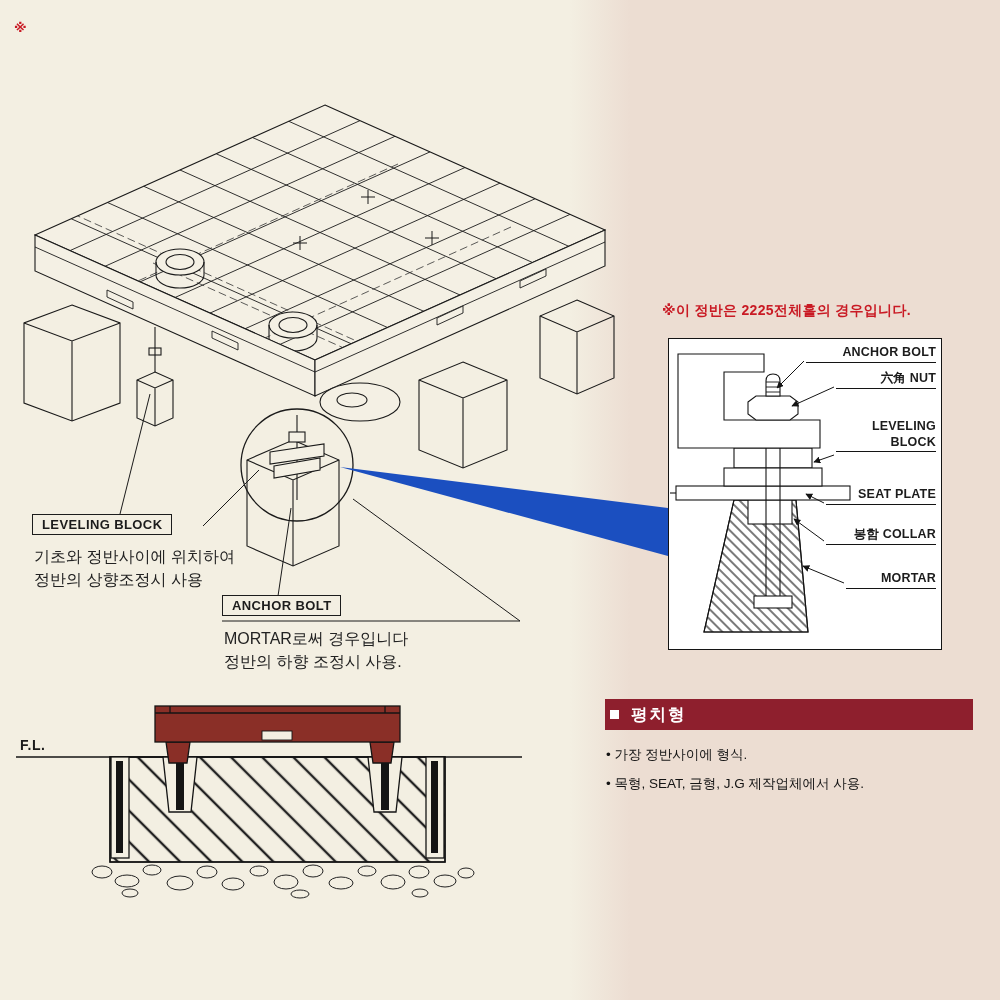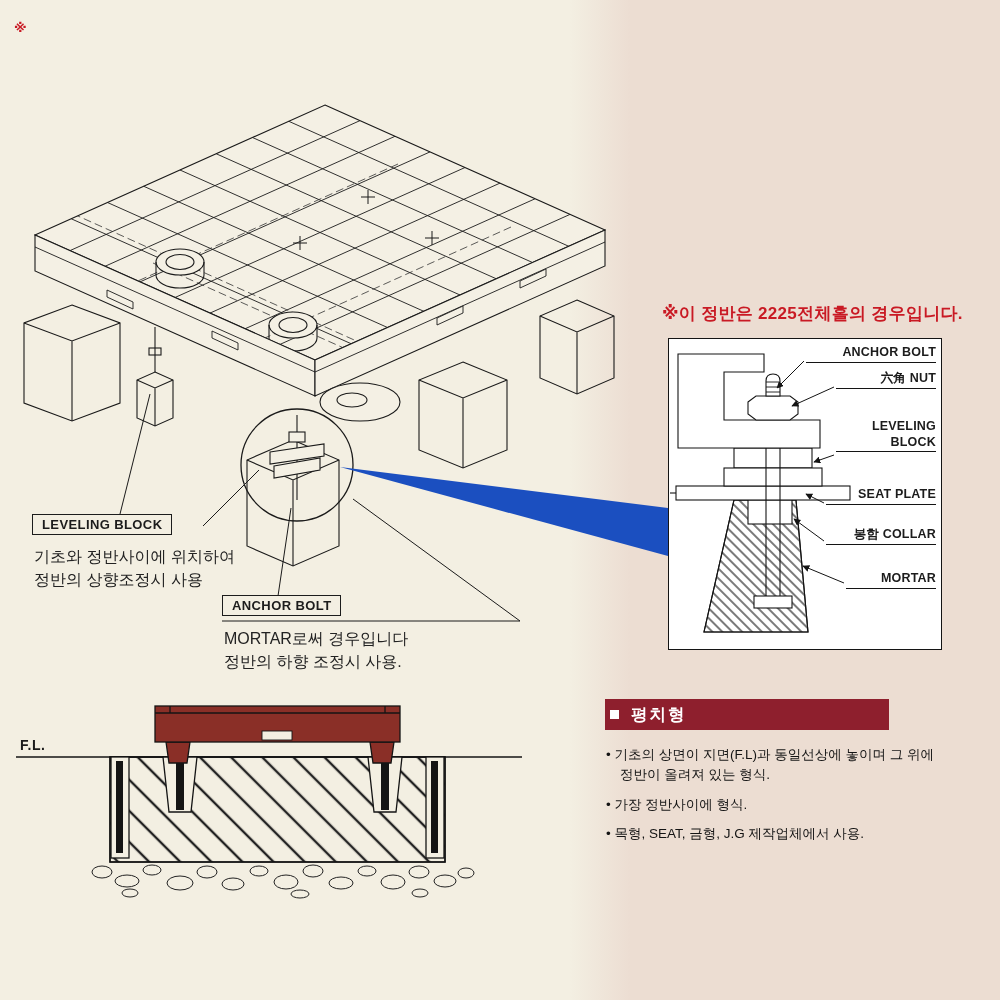--- a/index.html
+++ b/index.html
@@ -1,31 +1,31 @@
 <!DOCTYPE html>
 <html><head>
 <meta charset="utf-8">
 <style>
   html,body{margin:0;padding:0;background:#ffffff;}
   body{font-family:"Liberation Sans","DejaVu Sans",sans-serif;}
   #page{position:relative;width:1000px;height:1000px;overflow:hidden;
         background:linear-gradient(90deg,#f3efe2 0%,#f3efe2 57%,#ecddd2 63%,#ecddd2 100%);}
   .txt{position:absolute;z-index:3;color:#1c1c1c;}
   .corner-mark{color:#c91a24;font-size:13px;font-weight:bold;}
-  .note{color:#c91a24;font-weight:bold;font-size:17px;letter-spacing:.3px;white-space:nowrap;}
+  .note{color:#c91a24;font-weight:bold;font-size:14px;letter-spacing:.3px;white-space:nowrap;}
   .label-box{border:1.3px solid #1c1c1c;padding:2px 9px;font-weight:bold;font-size:13px;
              letter-spacing:.4px;white-space:nowrap;}
   .desc{font-size:16px;line-height:1.42;white-space:pre-line;color:#222;}
   .callout-label{font-weight:bold;font-size:12.5px;text-align:right;
                  border-bottom:1.3px solid #141414;padding-bottom:1px;white-space:pre-line;
                  letter-spacing:.2px;line-height:1.25;}
   .fl{font-weight:bold;font-size:14px;letter-spacing:.5px;}
   #detailBox{position:absolute;left:668px;top:338px;width:272px;height:310px;background:#ffffff;
              border:1.6px solid #141414;z-index:1;}
-  #titleBar{position:absolute;left:605px;top:699px;width:284px;height:31px;background:#8e1f2d;z-index:3;}
+  #titleBar{position:absolute;left:605px;top:699px;width:368px;height:31px;background:#8e1f2d;z-index:3;}
   #titleBar .sq{position:absolute;left:5px;top:11px;width:9px;height:9px;background:#ffffff;}
   #titleBar .t{position:absolute;left:26px;top:5px;color:#ffffff;font-weight:bold;font-size:16.5px;
                letter-spacing:2px;}
   #bullets{position:absolute;left:606px;top:745px;width:344px;z-index:3;}
   .bullet{font-size:13.5px;line-height:1.5;margin-bottom:9px;color:#141414;
           padding-left:14px;text-indent:-14px;}
   svg#art{position:absolute;left:0;top:0;z-index:2;pointer-events:none;}
 </style>
 </head>
 <body>
@@ -231,18 +231,17 @@
   <div class="txt callout-label" style="left:826px;top:527px;width:110px;">봉함 COLLAR</div>
   <div class="txt callout-label" style="left:846px;top:571px;width:90px;">MORTAR</div>
 
   <div class="txt fl" style="left:20px;top:737px;">F.L.</div>
 
   <div id="titleBar">
     <div class="sq"></div>
     <div class="t">평치형</div>
   </div>
   <div id="bullets">
-    <div class="bullet">• 기초의 상면이 지면(F.L)과 동일선상에 놓이며 그 위에 정반이 올려져 있는 형식.</div>
     <div class="bullet">• 가장 정반사이에 형식.</div>
     <div class="bullet">• 목형, SEAT, 금형, J.G 제작업체에서 사용.</div>
   </div>
 
 </div>
 
 </body></html>

